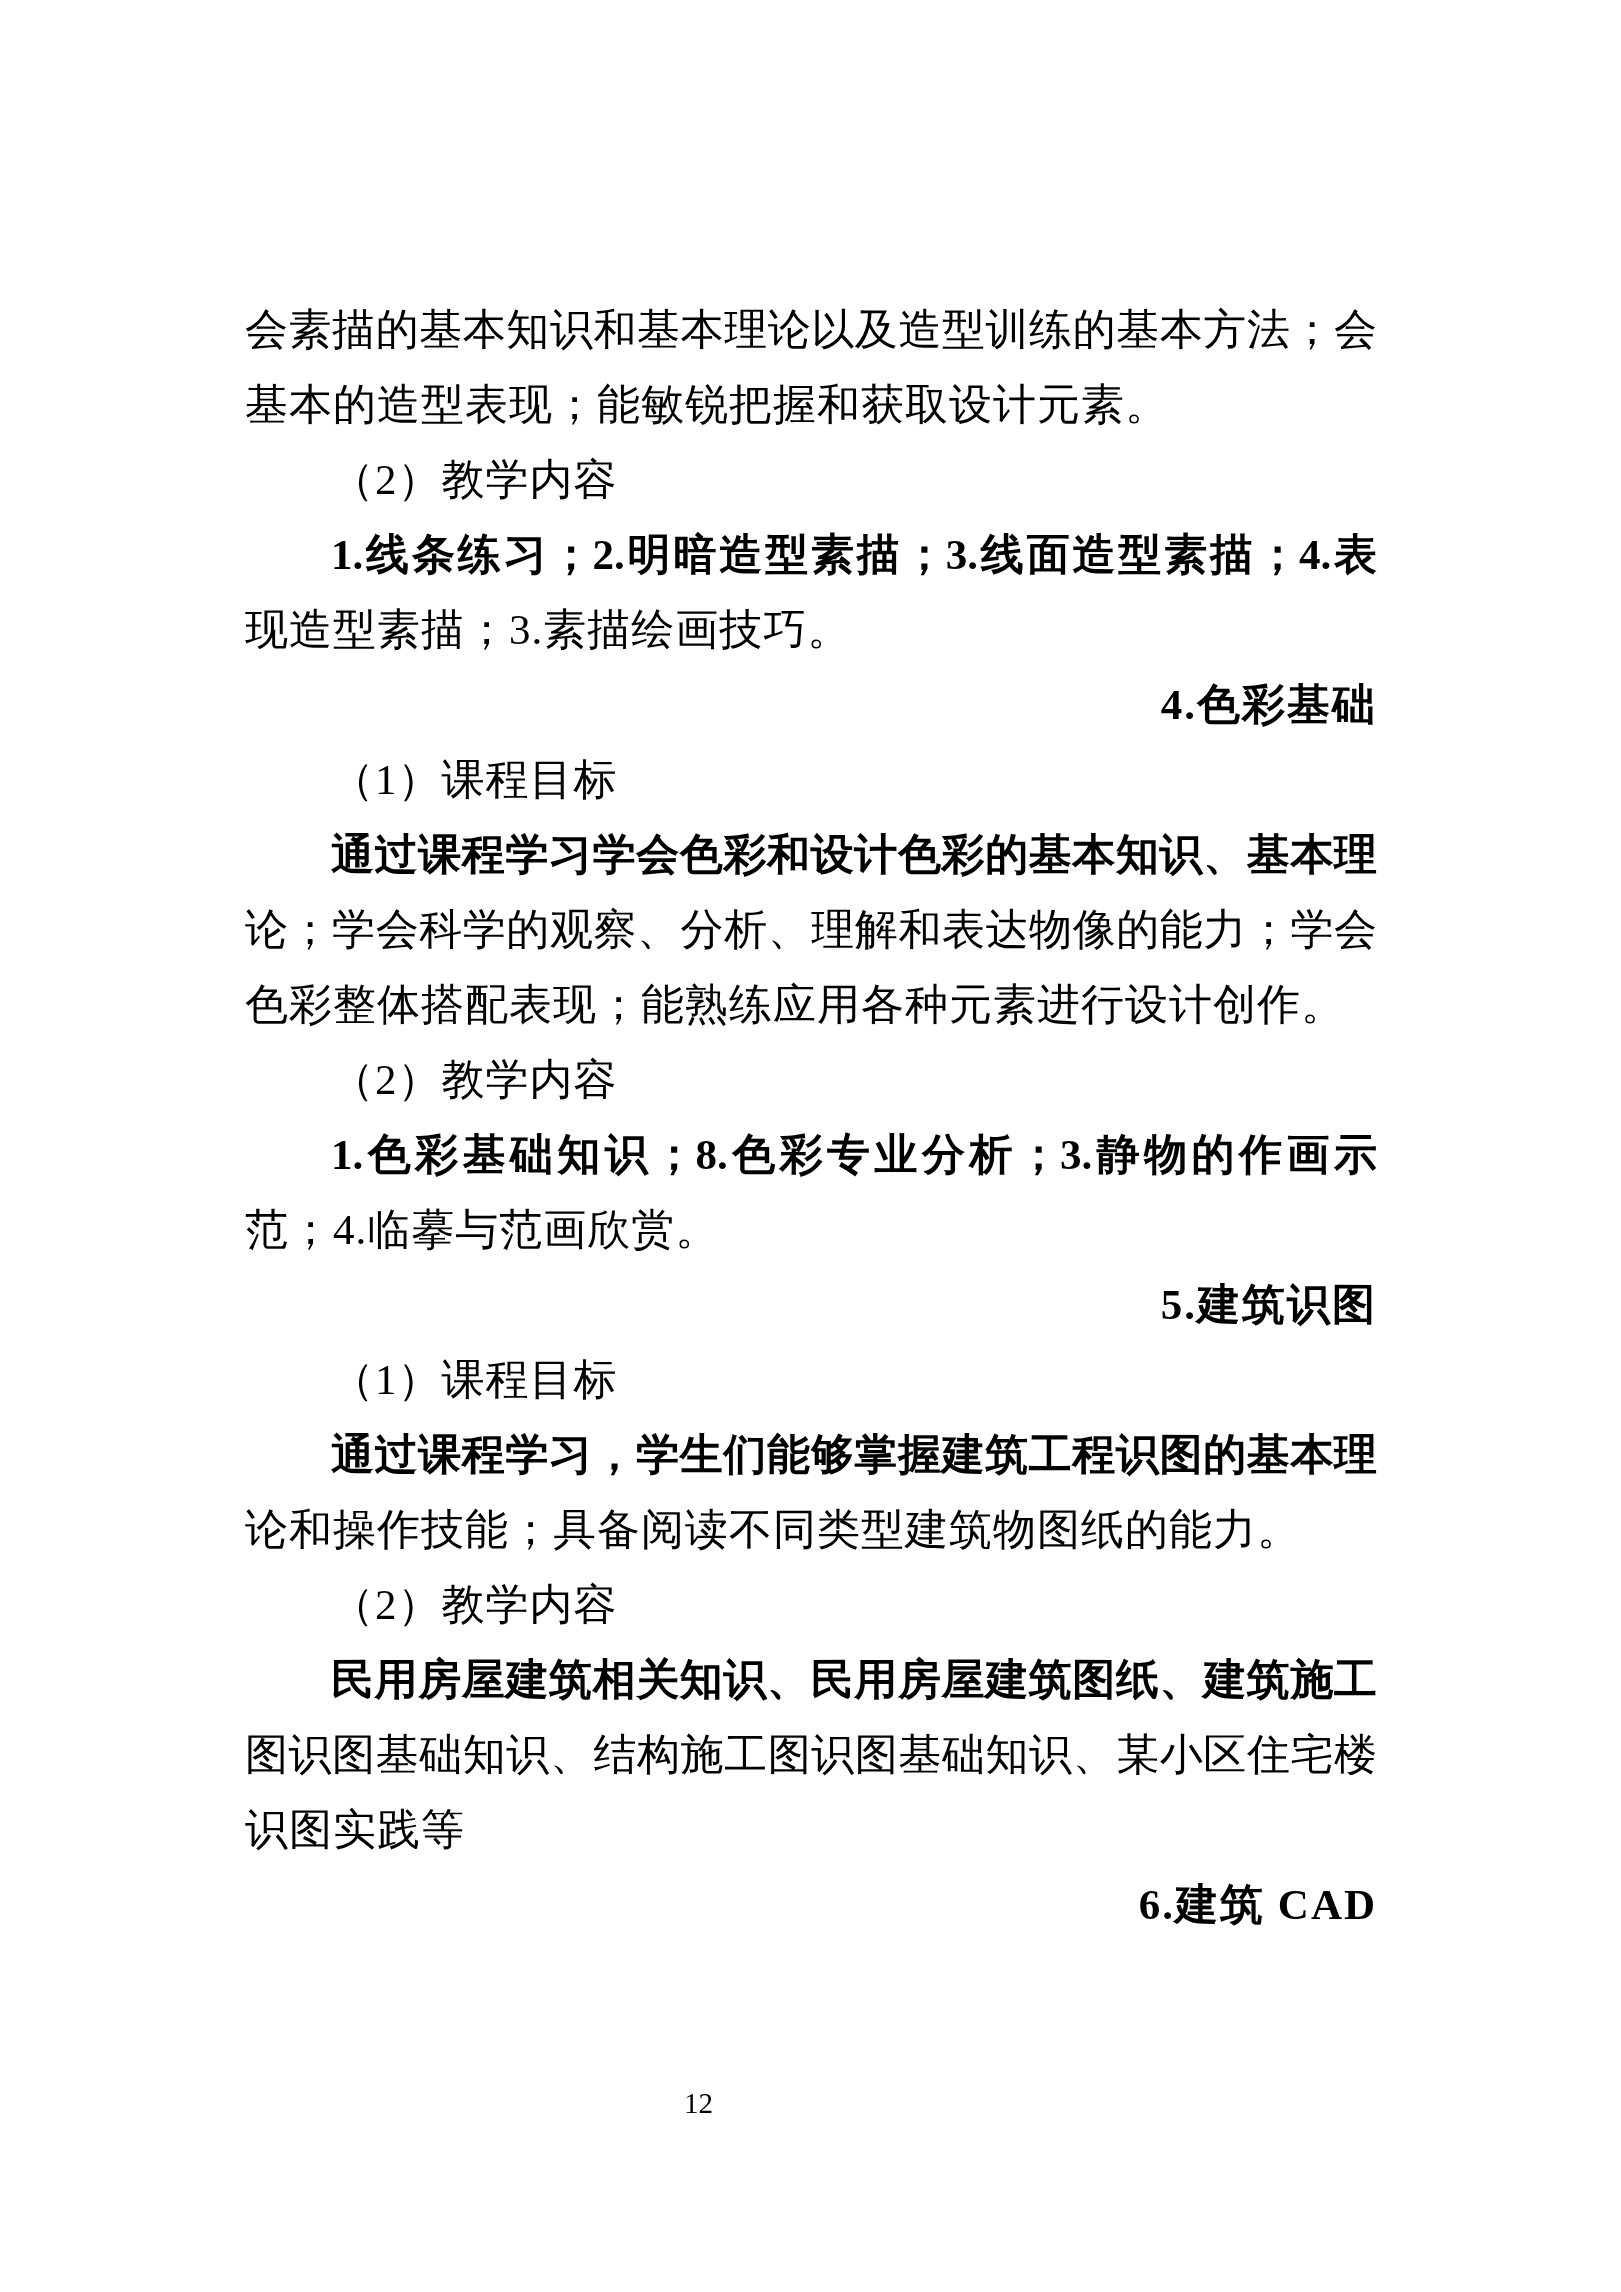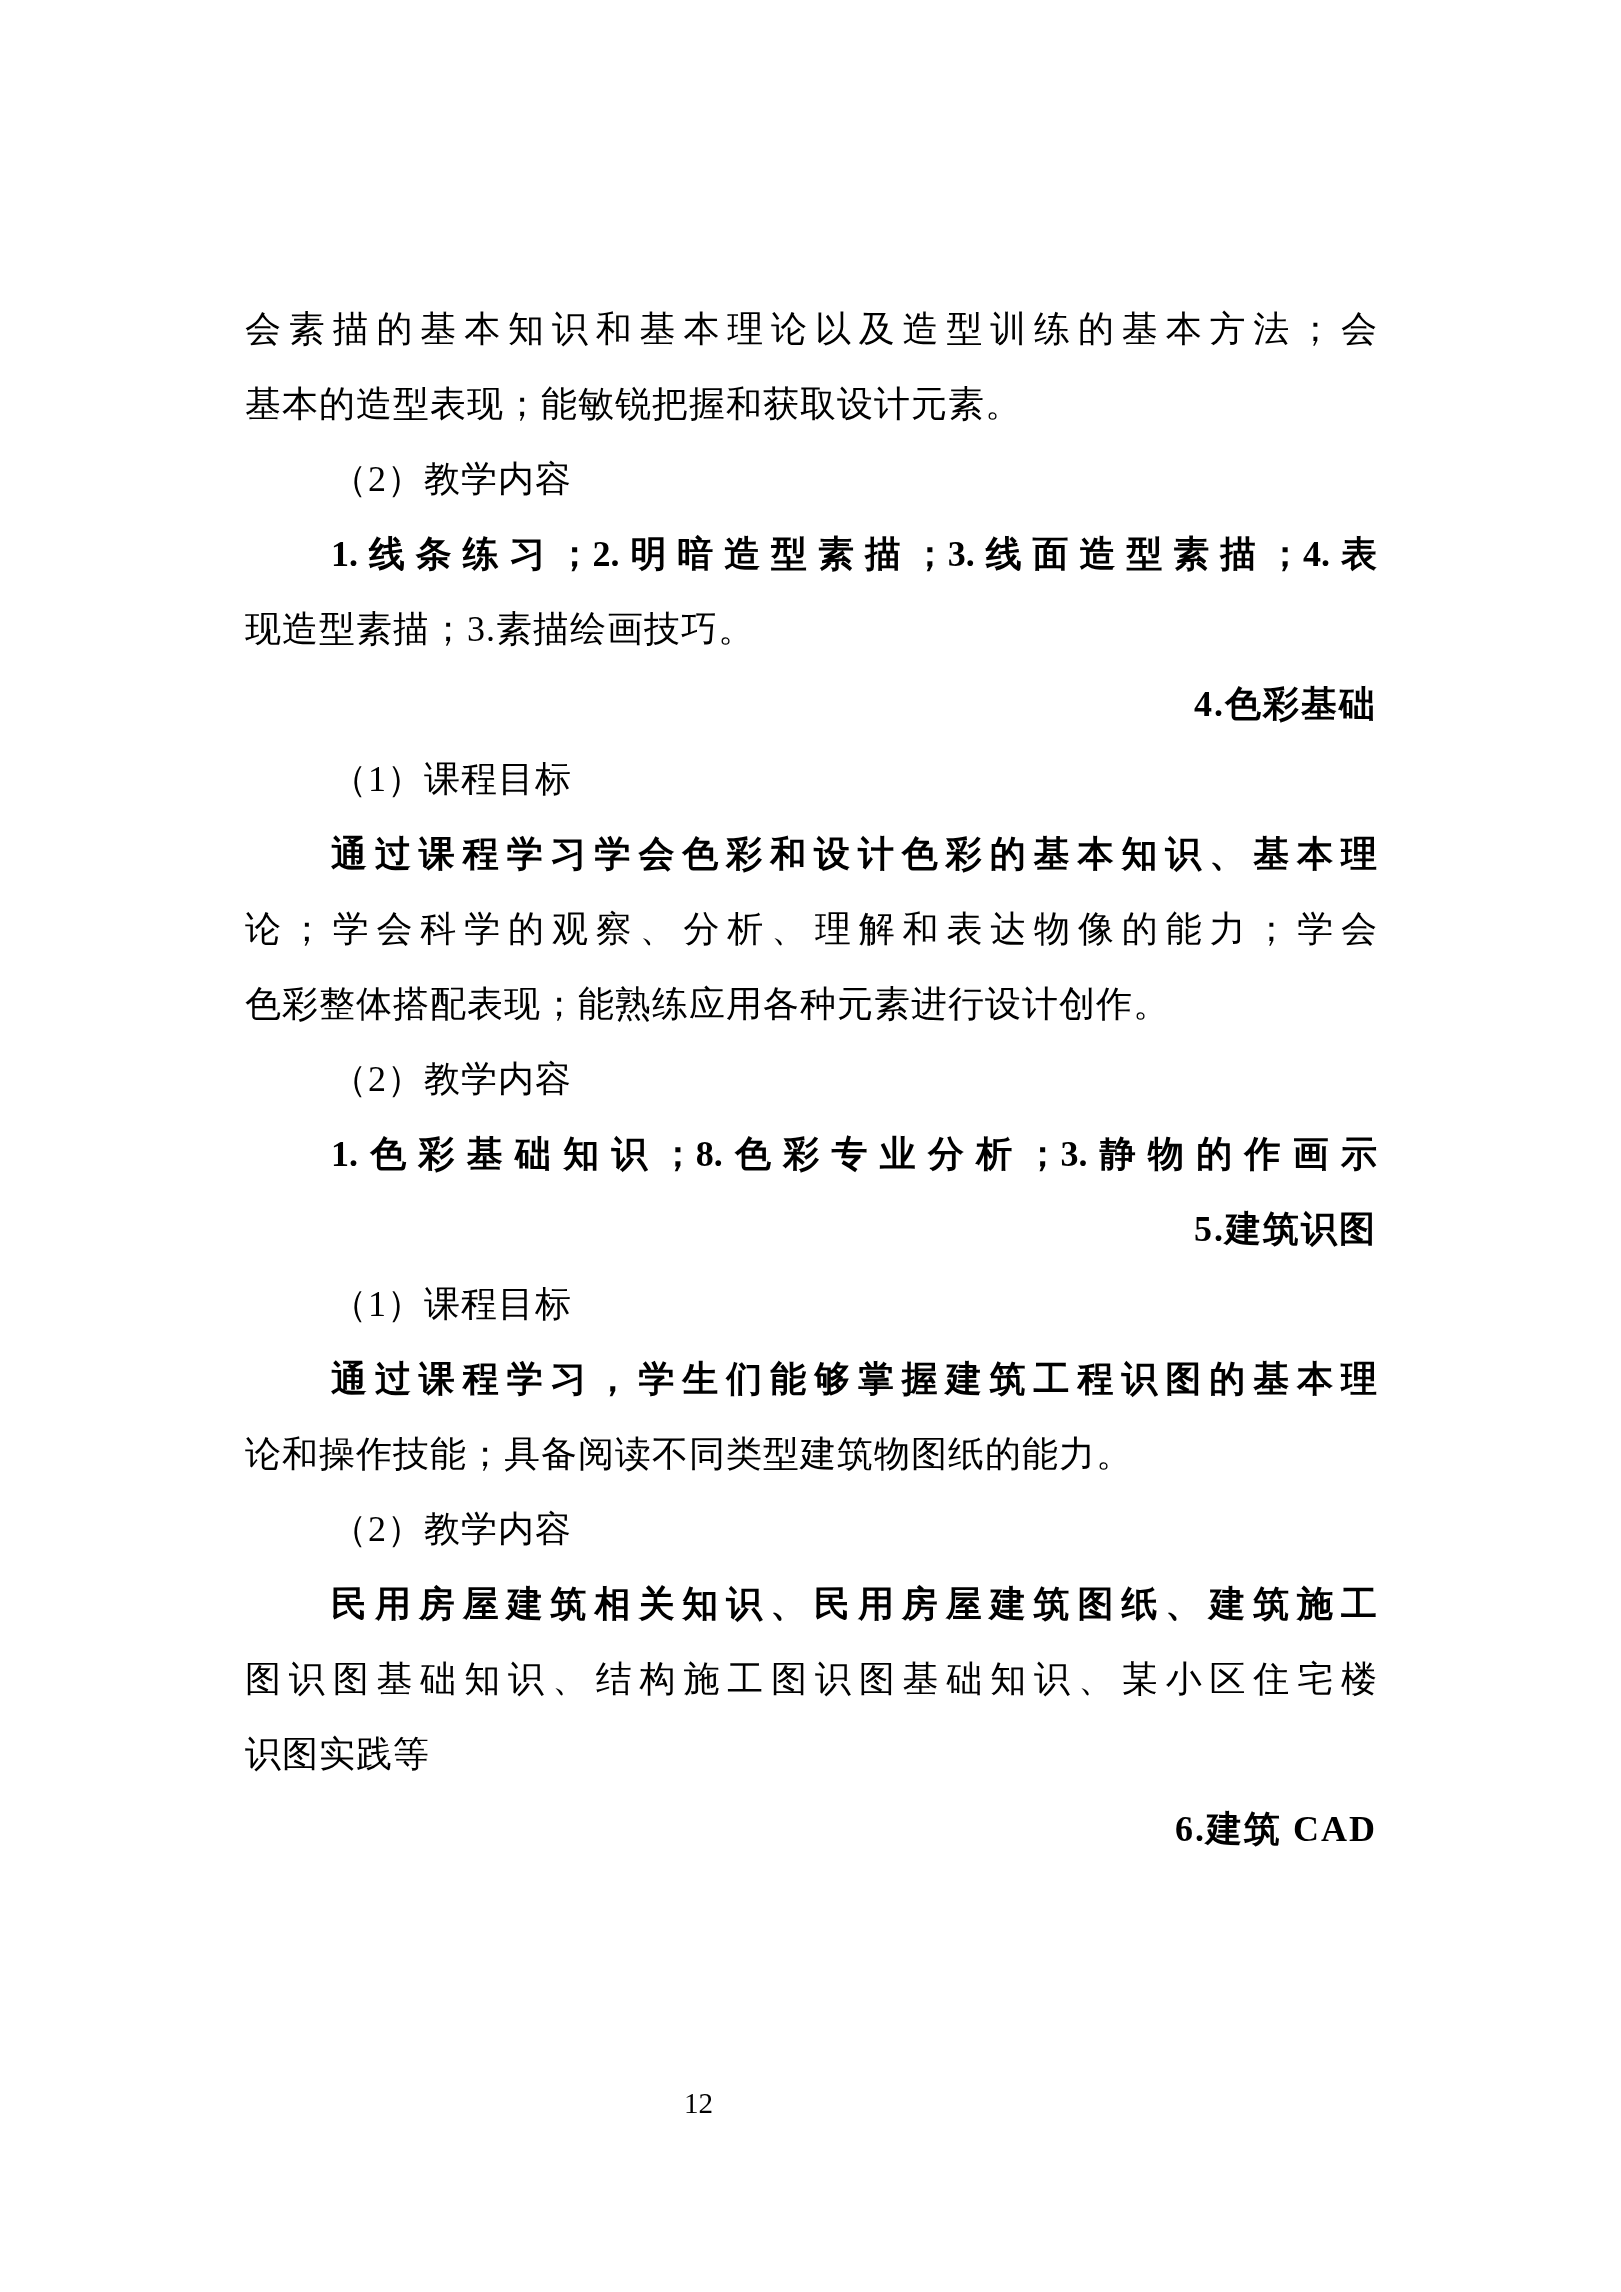--- a/index.html
+++ b/index.html
@@ -21,21 +21,21 @@
     height: 2293px;
     background: #ffffff;
   }
   .content {
     position: absolute;
     left: 245px;
     top: 292px;
     width: 1132px;
   }
   .line {
-    font-size: 36px;
+    font-size: 43px;
     line-height: 75px;
     height: 75px;
     white-space: nowrap;
     letter-spacing: 1px;
   }
   
   .line.full {
     white-space: normal;
     text-align: justify;
     text-align-last: justify;
@@ -75,20 +75,21 @@
       <div class="line indent">（2）教学内容</div>
       <div class="line full indent">1.线条练习；2.明暗造型素描；3.线面造型素描；4.表</div>
       <div class="line">现造型素描；3.素描绘画技巧。</div>
       <div class="line heading indent">4.色彩基础</div>
       <div class="line indent">（1）课程目标</div>
       <div class="line full indent">通过课程学习学会色彩和设计色彩的基本知识、基本理</div>
       <div class="line full">论；学会科学的观察、分析、理解和表达物像的能力；学会</div>
       <div class="line">色彩整体搭配表现；能熟练应用各种元素进行设计创作。</div>
       <div class="line indent">（2）教学内容</div>
       <div class="line full indent">1.色彩基础知识；8.色彩专业分析；3.静物的作画示</div>
+      <div class="line">范；4.临摹与范画欣赏。</div>
       <div class="line heading indent">5.建筑识图</div>
       <div class="line indent">（1）课程目标</div>
       <div class="line full indent">通过课程学习，学生们能够掌握建筑工程识图的基本理</div>
       <div class="line">论和操作技能；具备阅读不同类型建筑物图纸的能力。</div>
       <div class="line indent">（2）教学内容</div>
       <div class="line full indent">民用房屋建筑相关知识、民用房屋建筑图纸、建筑施工</div>
       <div class="line full">图识图基础知识、结构施工图识图基础知识、某小区住宅楼</div>
       <div class="line">识图实践等</div>
       <div class="line heading indent">6.建筑 CAD</div>
     </div>

